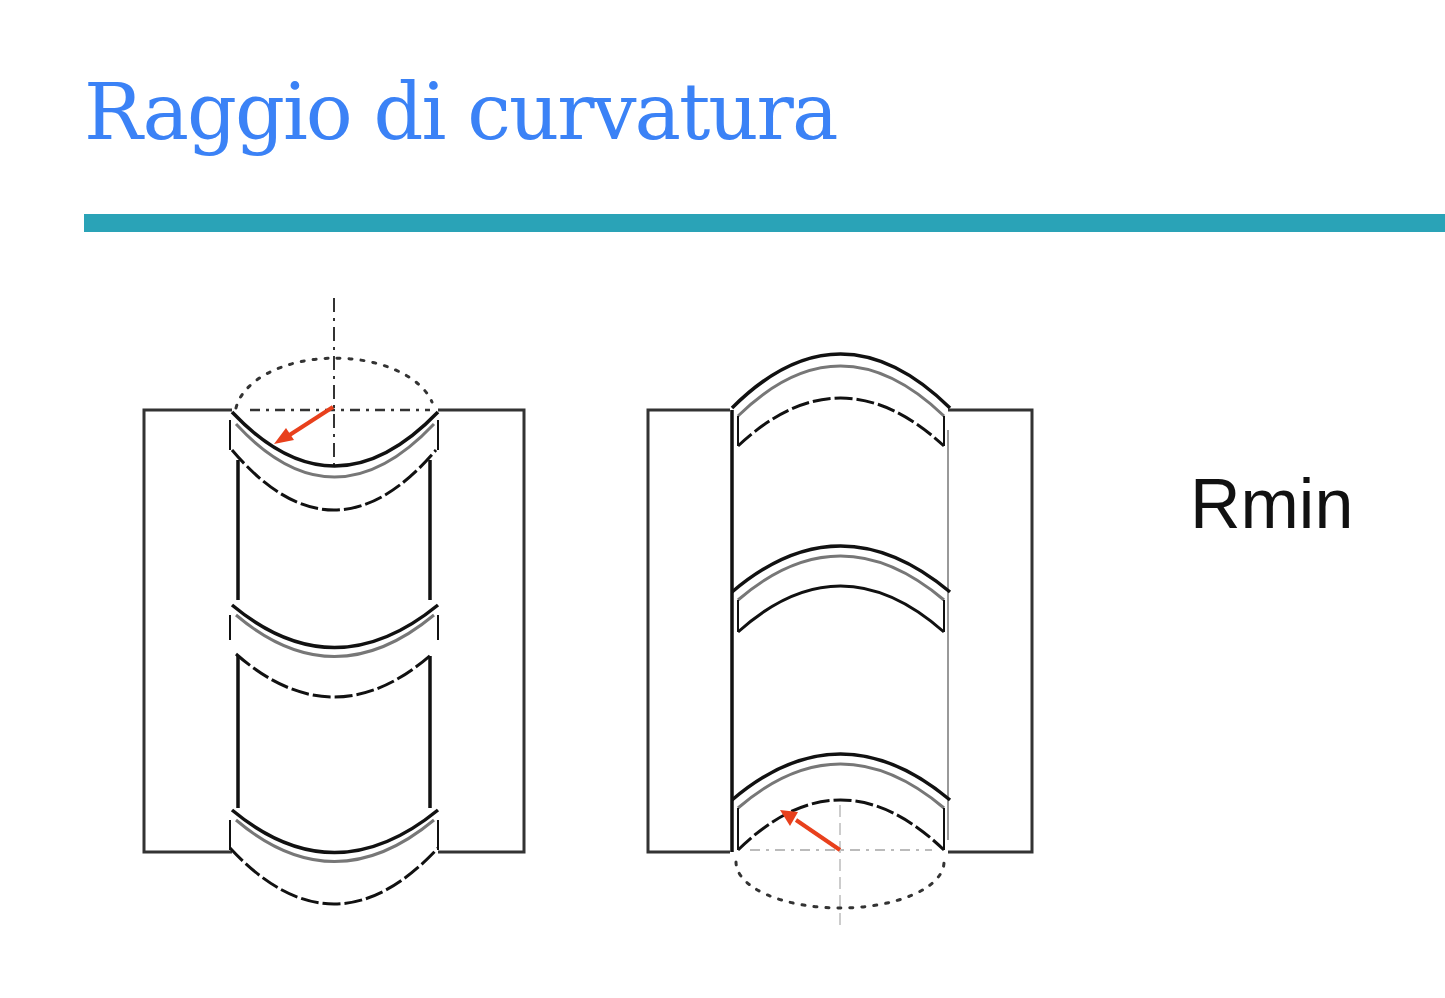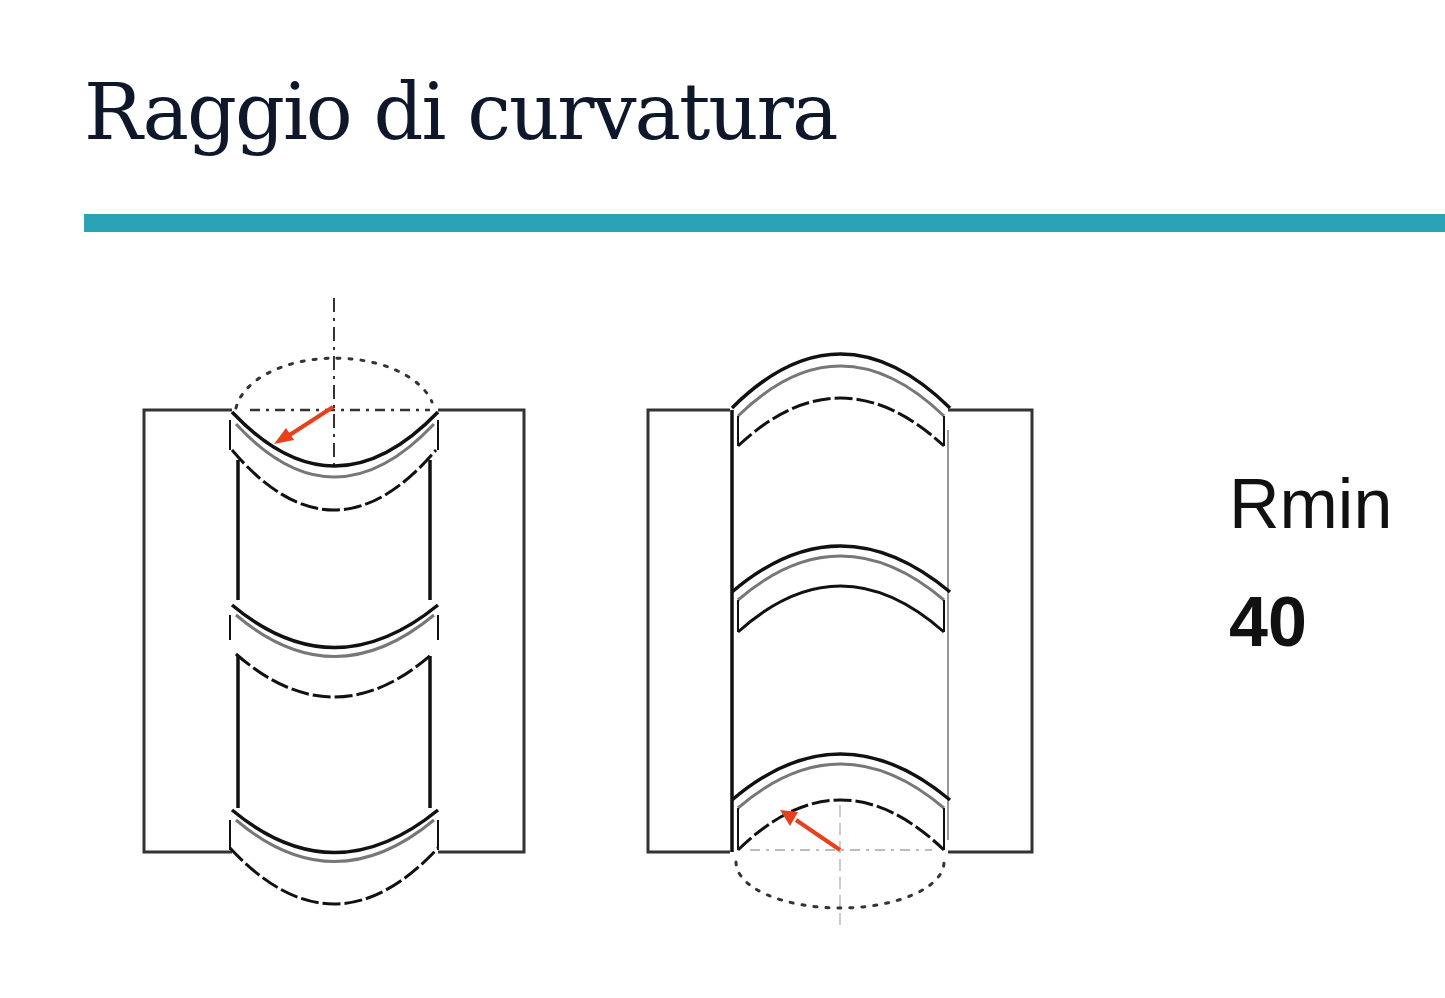--- a/index.html
+++ b/index.html
@@ -13,21 +13,21 @@
     position: relative;
     overflow: hidden;
   }
   .title {
     position: absolute;
     left: 84px;
     top: 62px;
     font-family: "DejaVu Serif", "Liberation Serif", serif;
     font-size: 78px;
     line-height: 100px;
-    color: #0f172a;
+    color: #3b82f6;
     letter-spacing: -2px;
     white-space: nowrap;
   }
   .rule {
     position: absolute;
     left: 84px;
     top: 214px;
     width: 1361px;
     height: 18px;
     background: #2aa3b7;
@@ -42,21 +42,20 @@
     left: 1190px;
     top: 445px;
     font-family: "Liberation Sans", "DejaVu Sans", sans-serif;
     color: #111111;
   }
   .spec .line {
     font-size: 70px;
     line-height: 118px;
     display: block;
     white-space: nowrap;
-    margin-left: 39px;
   }
   .spec .value {
     font-weight: bold;
   }
 </style>
 </head>
 <body>
 
 <div class="title">Raggio di curvatura</div>
 <div class="rule"></div>
@@ -138,14 +137,13 @@
   </g>
 
   <g>
     <line x1="840" y1="850" x2="796" y2="820" stroke="#e8401c" stroke-width="4"></line>
     <polygon points="780,810 798,812 790,826" fill="#e8401c"></polygon>
   </g>
 </svg>
 
 <div class="spec">
   <span class="line">Rmin</span>
-  <span class="line value">40</span>
 </div>
 
 </body></html>

